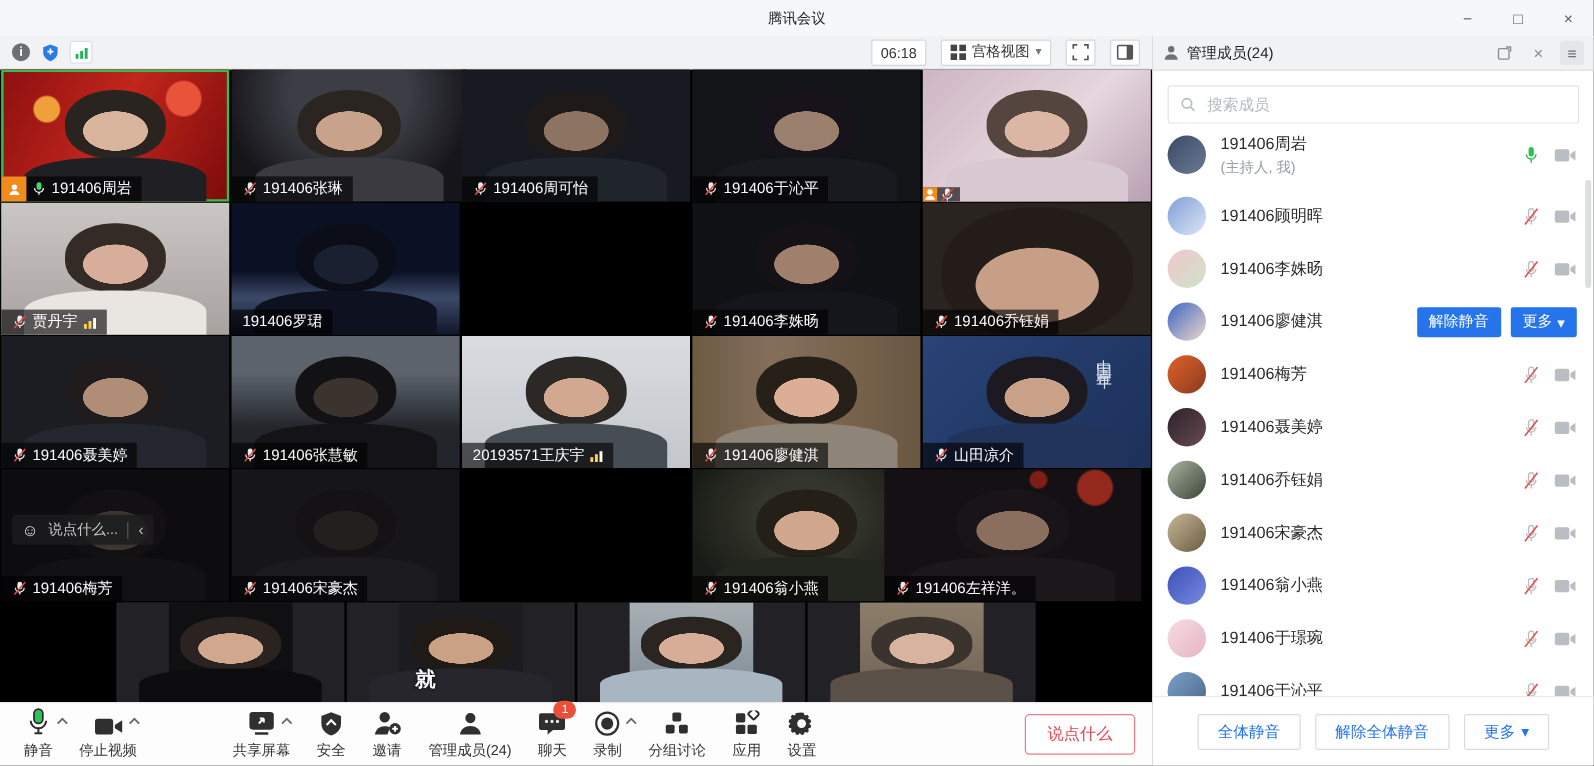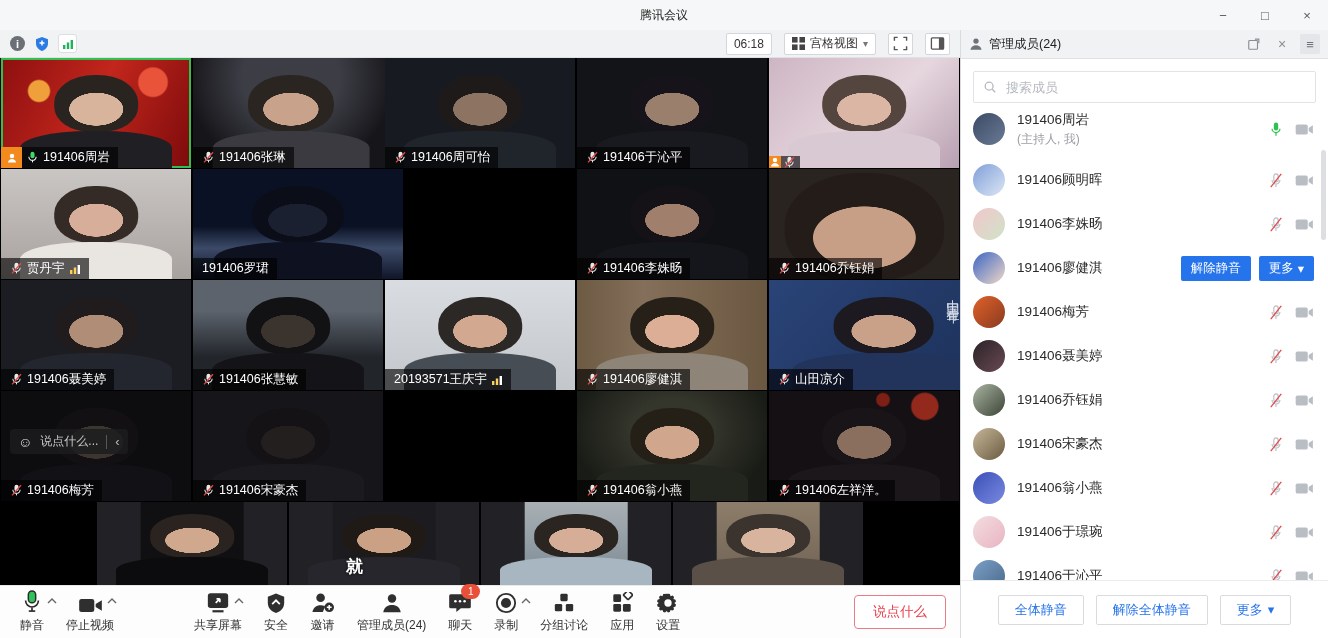--- a/index.html
+++ b/index.html
@@ -49,21 +49,21 @@
               linear-gradient(115deg,#8d0f10,#c2261c 48%,#7c0b0c);}
   .sc-festive .fig{--skin:#d8b49c;--hair:#2a2421;--body:#1f1f24;}
   .sc-dimgirl{background:radial-gradient(ellipse at 50% 18%,#3d3d46 0 35%,#16161a 75%);}
   .sc-dimgirl .fig{--skin:#c8a28a;--hair:#2b2522;--body:#3a3a40;}
   .sc-darkcool{background:#171b21;}.sc-darkcool .fig{--skin:#8d7362;--hair:#1d1a19;--body:#20242b;}
   .sc-darkhead{background:#131418;}.sc-darkhead .fig{--skin:#9a7f6d;--hair:#16141a;--body:#191a20;}
   .sc-brightpink{background:linear-gradient(135deg,#cdb6c4,#e6d6dd 55%,#b8a0b2);}
   .sc-brightpink .fig{--skin:#dcb6a4;--hair:#55453f;--body:#d9c9d2;}
   .sc-brightroom{background:linear-gradient(180deg,#cac6c3,#a8a29f);}
   .sc-brightroom .fig{--skin:#d6ae9a;--hair:#352b26;--body:#e9e5e1;}
-  .sc-starry{background:linear-gradient(180deg,#0a1124 0 52%,#3c4a68 72%,#10162a);padding-left:20px;}
+  .sc-starry{background:linear-gradient(180deg,#0a1124 0 52%,#3c4a68 72%,#10162a);}
   .sc-starry .fig{--skin:#1a2030;--hair:#0b0e18;--body:#0d1120;}
   .sc-dimwarm{background:radial-gradient(ellipse at 50% 30%,#45403a 0 30%,#1e1c20 75%);}
   .sc-dimwarm .fig{--skin:#c19a82;--hair:#262019;--body:#2c2a28;}
   .sc-darkface{background:#101114;}.sc-darkface .fig{--skin:#a07f6c;--hair:#141216;--body:#15161b;}
   .sc-closeface{background:#2a2420;}.sc-closeface .fig{--skin:#c79e86;--hair:#241c18;--body:#3a2e28;
                 transform:scale(1.9) translateY(10%);}
   .sc-dimcool{background:#1b1d23;}.sc-dimcool .fig{--skin:#b08d76;--hair:#201c1e;--body:#23262e;}
   .sc-backlit{background:linear-gradient(180deg,#5c636d 0 28%,#22252a 70%);}
   .sc-backlit .fig{--skin:#3a332e;--hair:#121114;--body:#141317;}
   .sc-whitewall{background:linear-gradient(180deg,#d9dce0,#c3c7cc);}
@@ -393,21 +393,21 @@
           <svg width="13" height="15" viewBox="0 0 16 16">
             <rect x="5.5" y="1" width="5" height="8" rx="2.5" fill="#e9e9e9"></rect>
             <path d="M3.5 7a4.5 4.5 0 0 0 9 0" fill="none" stroke="#e9e9e9" stroke-width="1.3"></path>
             <line x1="8" y1="11.5" x2="8" y2="14" stroke="#e9e9e9" stroke-width="1.3"></line>
             <line x1="2.5" y1="14" x2="13.5" y2="1.5" stroke="#e24b4b" stroke-width="1.6"></line>
           </svg>
         </span>
         <span>191406廖健淇</span>
       </div>
     </div>
-    <div class="t sc-navy" style="left: 769px; top: 222px; width: 190px; height: 110px; padding-left: 39px;">
+    <div class="t sc-navy" style="left: 769px; top: 222px; width: 190px; height: 110px;">
       <div class="fig"></div>
       <div class="scene-text">中国青年</div>
       <div class="vlabel">
         <span class="pad"></span>
         <span>
           <svg width="13" height="15" viewBox="0 0 16 16">
             <rect x="5.5" y="1" width="5" height="8" rx="2.5" fill="#e9e9e9"></rect>
             <path d="M3.5 7a4.5 4.5 0 0 0 9 0" fill="none" stroke="#e9e9e9" stroke-width="1.3"></path>
             <line x1="8" y1="11.5" x2="8" y2="14" stroke="#e9e9e9" stroke-width="1.3"></line>
             <line x1="2.5" y1="14" x2="13.5" y2="1.5" stroke="#e24b4b" stroke-width="1.6"></line>
@@ -454,21 +454,21 @@
           <svg width="13" height="15" viewBox="0 0 16 16">
             <rect x="5.5" y="1" width="5" height="8" rx="2.5" fill="#e9e9e9"></rect>
             <path d="M3.5 7a4.5 4.5 0 0 0 9 0" fill="none" stroke="#e9e9e9" stroke-width="1.3"></path>
             <line x1="8" y1="11.5" x2="8" y2="14" stroke="#e9e9e9" stroke-width="1.3"></line>
             <line x1="2.5" y1="14" x2="13.5" y2="1.5" stroke="#e24b4b" stroke-width="1.6"></line>
           </svg>
         </span>
         <span>191406翁小燕</span>
       </div>
     </div>
-    <div class="t sc-darkred" style="left: 769px; top: 333px; width: 190px; height: 110px;">
+    <div class="t sc-darkred" style="left: 737px; top: 333px; width: 214px; height: 110px;">
       <div class="fig"></div>
       <div class="vlabel">
         <span class="pad"></span>
         <span>
           <svg width="13" height="15" viewBox="0 0 16 16">
             <rect x="5.5" y="1" width="5" height="8" rx="2.5" fill="#e9e9e9"></rect>
             <path d="M3.5 7a4.5 4.5 0 0 0 9 0" fill="none" stroke="#e9e9e9" stroke-width="1.3"></path>
             <line x1="8" y1="11.5" x2="8" y2="14" stroke="#e9e9e9" stroke-width="1.3"></line>
             <line x1="2.5" y1="14" x2="13.5" y2="1.5" stroke="#e24b4b" stroke-width="1.6"></line>
           </svg>

